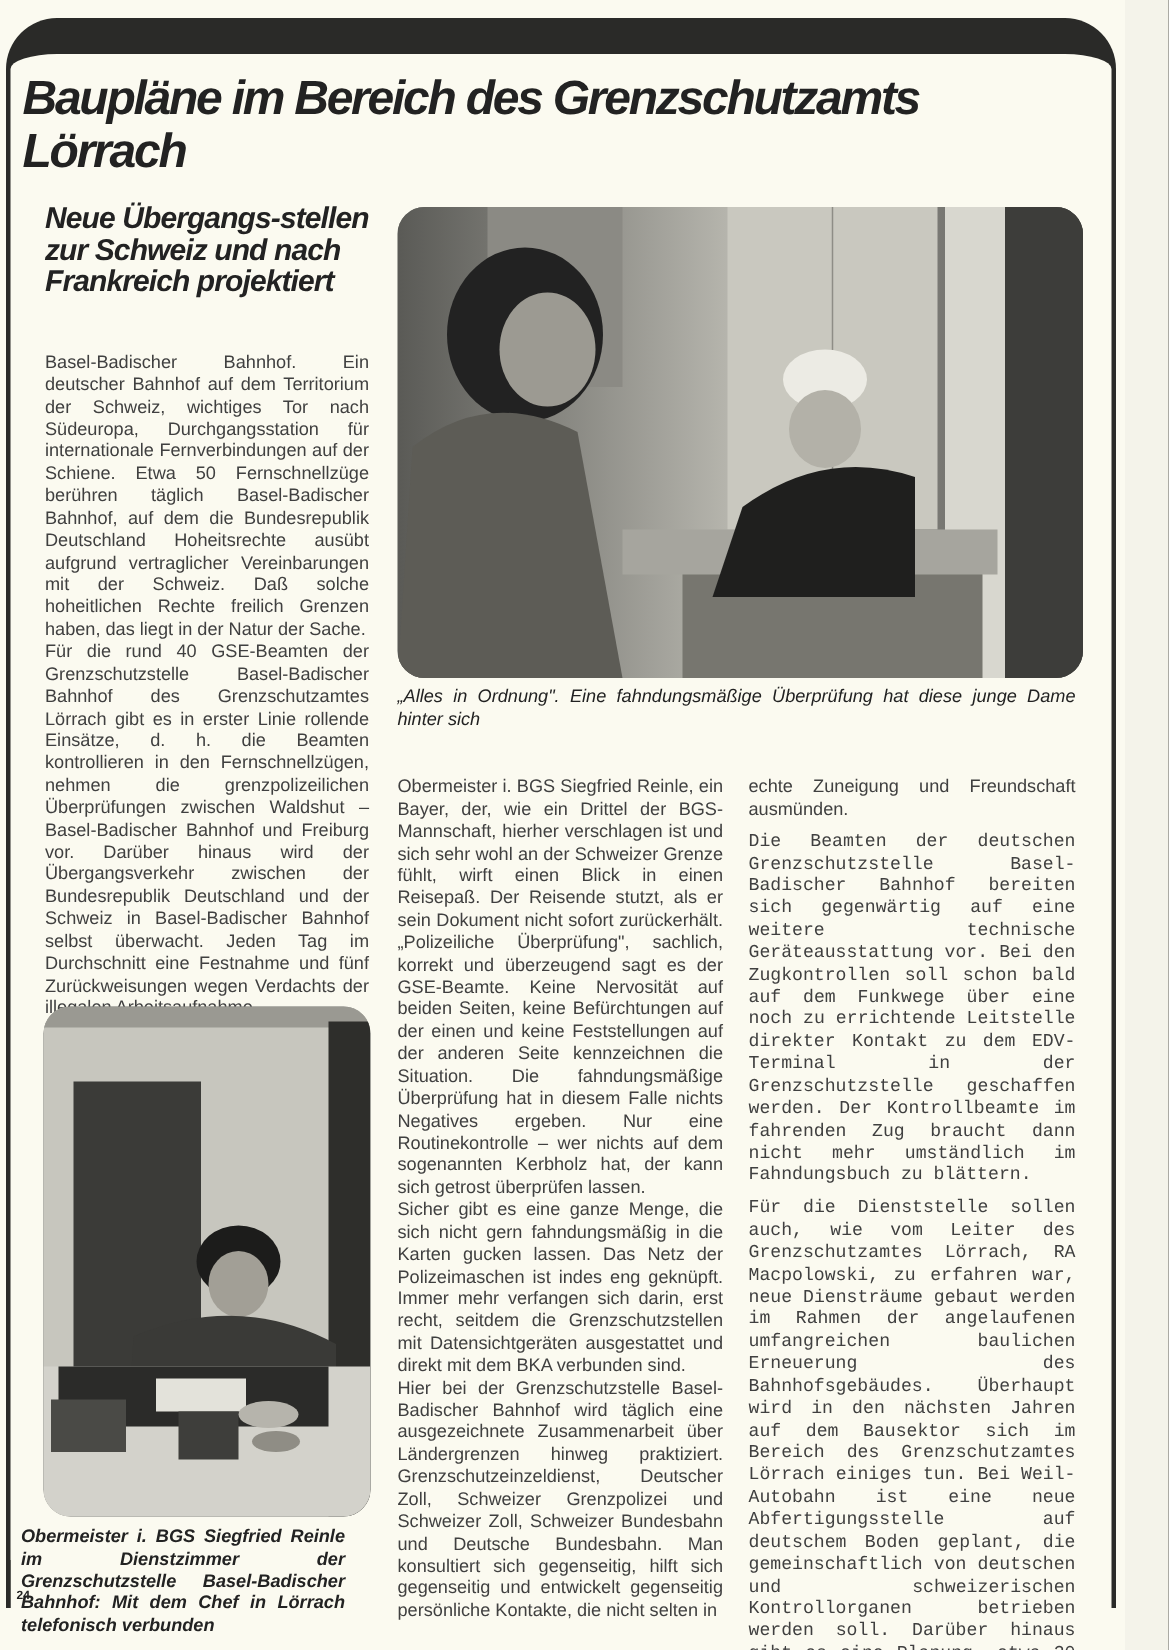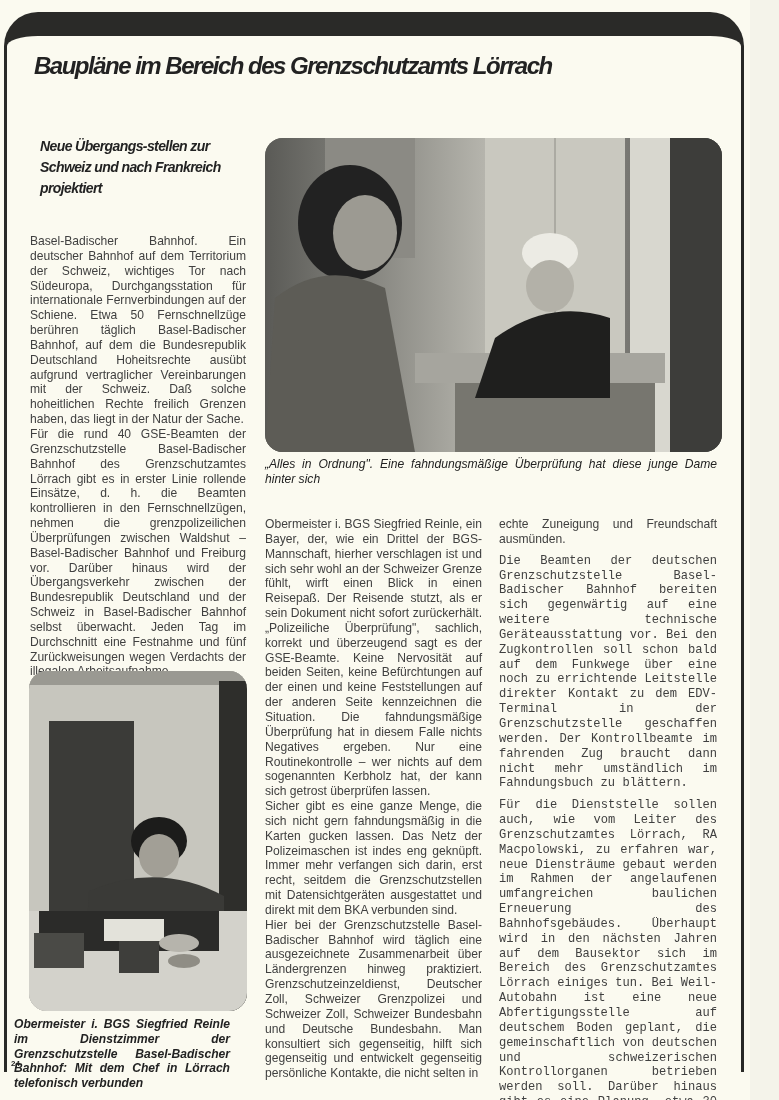--- a/index.html
+++ b/index.html
@@ -18,27 +18,27 @@
     box-sizing: border-box;
     border-top: 24px solid #2a2a28;
     border-left: 3px solid #2a2a28;
     border-right: 3px solid #2a2a28;
     border-radius: 34px 34px 0 0;
   }
   .frame-bottom-left {
     position: absolute; left: 4px; top: 1040px; width: 3px; height: 32px; background: #2a2a28;
   }
   h1.title {
-    position: absolute; left: 34px; top: 48px; margin: 0; width: 680px;
-    font-size: 24px; line-height: 35px; font-weight: bold; font-style: italic;
+    position: absolute; left: 15px; top: 48px; margin: 0; width: 680px;
+    font-size: 32px; line-height: 35px; font-weight: bold; font-style: italic;
     letter-spacing: -1.5px; color: #222;
   }
   h2.subtitle {
-    position: absolute; left: 40px; top: 136px; margin: 0; width: 220px;
-    font-size: 14px; line-height: 21px; font-weight: bold; font-style: italic;
+    position: absolute; left: 30px; top: 136px; margin: 0; width: 220px;
+    font-size: 20px; line-height: 21px; font-weight: bold; font-style: italic;
     letter-spacing: -0.6px; color: #222;
   }
   .col {
     position: absolute; font-size: 12.1px; line-height: 14.85px; text-align: justify;
     color: #404040;
   }
   .col p { margin: 0; }
   .col p + p.gap { margin-top: 7px; font-family: Liberation Mono, monospace; }
   .col1 { left: 30px; top: 234px; width: 216px; }
   .col2 { left: 265px; top: 517px; width: 217px; }

